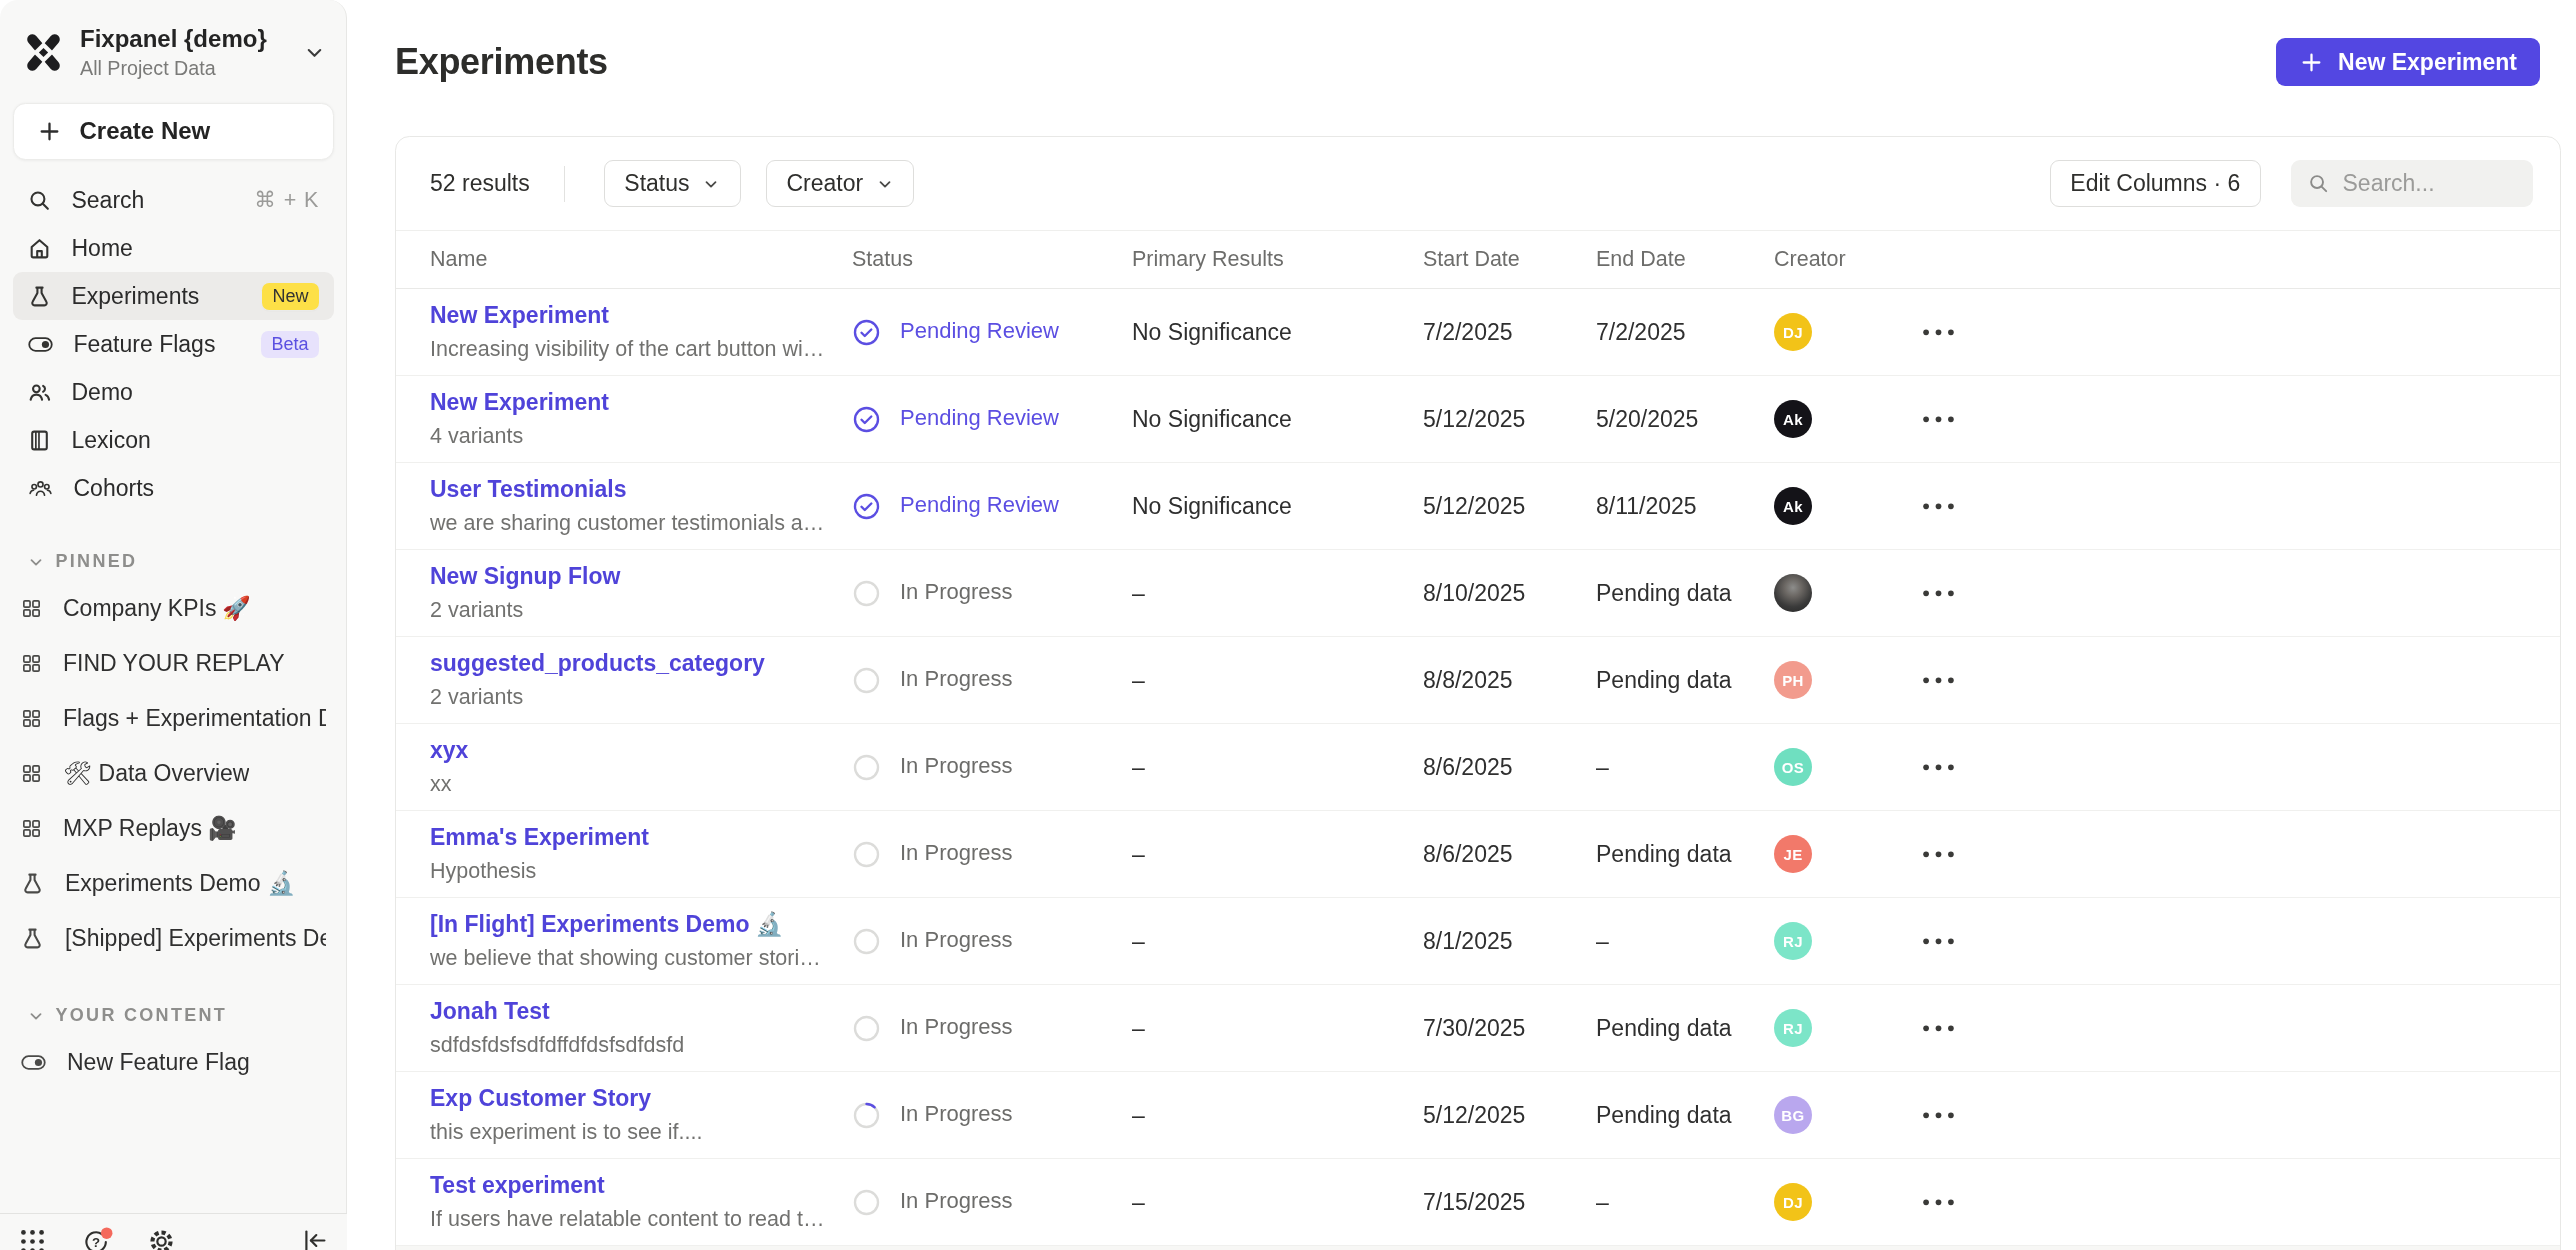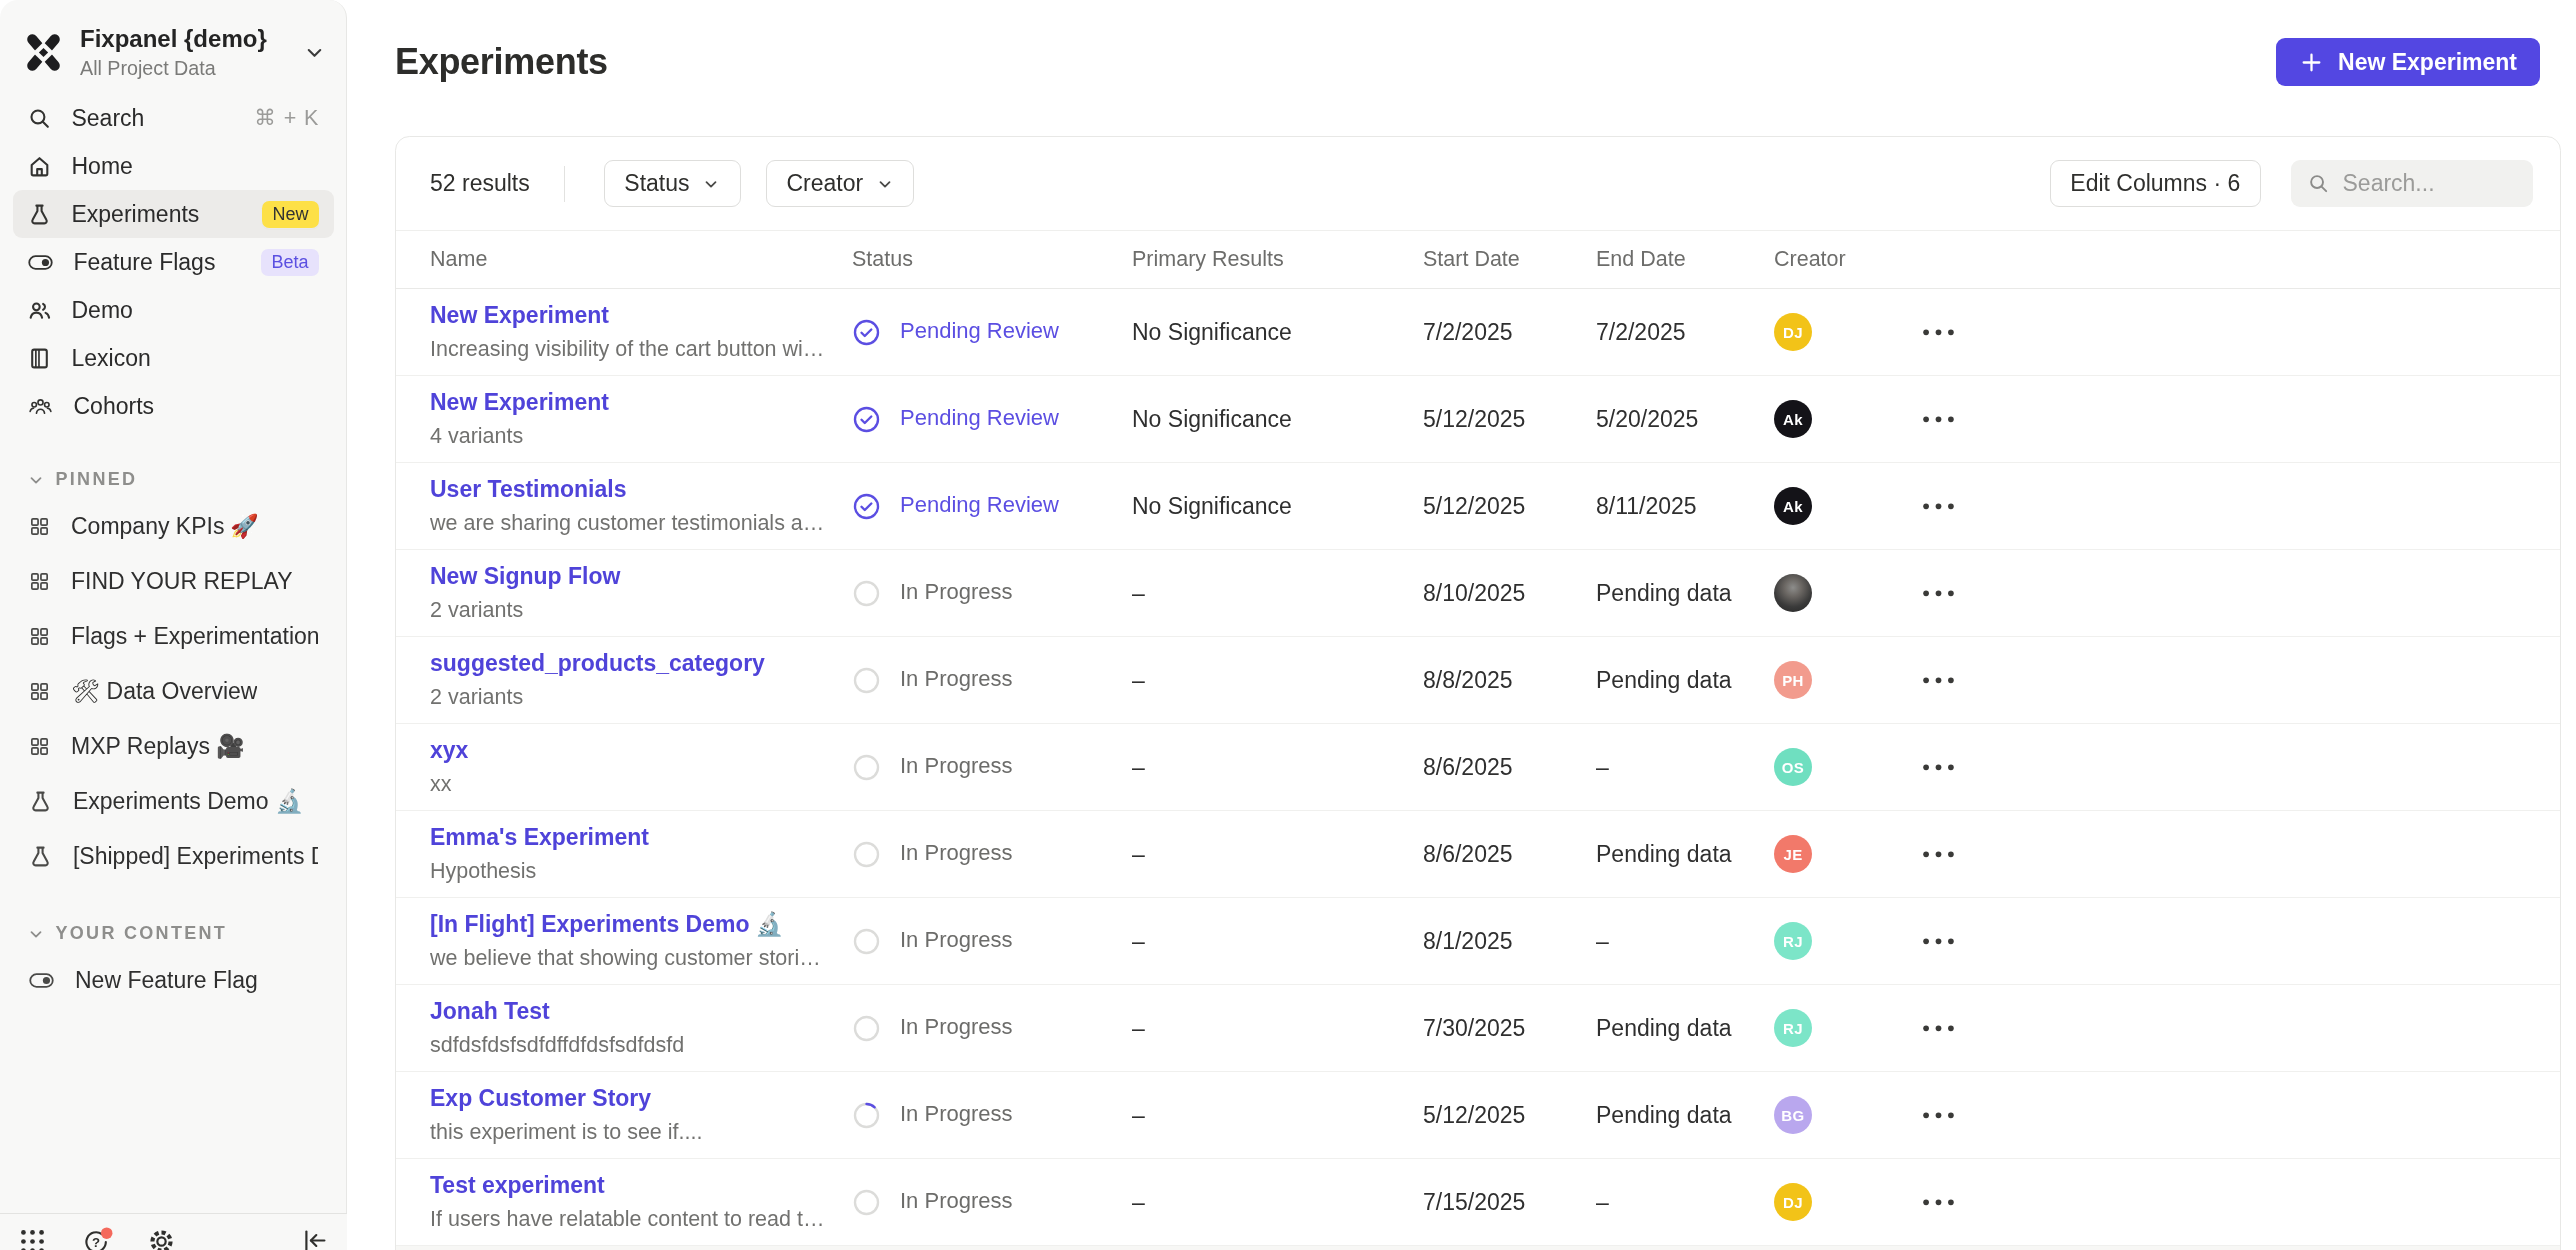--- a/index.html
+++ b/index.html
@@ -20,21 +20,21 @@
   .nav-item { display:flex; align-items:center; height:48px; padding:0 14.3px; border-radius:9px; font-size:23px; color:#2b2b2b; gap:19.7px; cursor:pointer; }
   .nav-item.active { background:#ecebe9; }
   .nav-icon { color:#333331; }
   .nav-item .right { margin-left:auto; }
   .shortcut { color:#9b9b99; font-size:21.5px; letter-spacing:0.9px; }
   .badge { border-radius:7.2px; padding:4.5px 10.7px; font-size:18px; line-height:1; }
   .badge-new { background:#fde047; color:#333; box-shadow:0 0 0 0.9px #ebebe9, 0 0.9px 1.8px rgba(0,0,0,.05); }
   .badge-beta { background:#e7e2fc; color:#5b50e1; }
   .section-header { display:flex; align-items:center; gap:10.7px; color:#8e8e8c; font-size:18px; font-weight:700; letter-spacing:2.3px; padding:0 14.3px; margin:39px 12.5px 9px; }
   .section-header .chev { color:#8e8e8c; }
-  .pin-list { padding:0 14px; }
+  .pin-list { padding:0 6px; }
   .pin-item { display:flex; align-items:center; gap:19.7px; height:55px; padding:0 14.3px; font-size:23px; color:#38383
 
 6; border-radius:9px; cursor:pointer; white-space:nowrap; overflow:hidden; }
   .pin-item .nav-icon { color:#4a4a48; flex:0 0 auto; }
   .pin-label { overflow:hidden; text-overflow:clip; white-space:nowrap; }
   .bottom-bar { position:absolute; left:0; top:1213px; width:347px; height:54px; border-top:0.9px solid #e3e3e1; display:flex; align-items:flex-start; gap:34px; padding:12.5px 18px 0 18px; background:#f8f8f7; }
   .fb-icon { color:#2f2f2d; cursor:pointer; }
   .fb-icon.collapse { margin-left:auto; }
 
   
@@ -95,20 +95,28 @@
         <div class="project-name">Fixpanel {demo}</div>
         <div class="project-sub">All Project Data</div>
       </div>
       <span class="chev">
           <svg width="23" height="23" viewBox="0 0 24 24" fill="none">
             <path d="M6 9.5l6 6 6-6" stroke="currentColor" stroke-width="2.2" stroke-linecap="round" stroke-linejoin="round"></path>
           </svg>
         </span>
     </div>
 
+    <div class="create-new">
+      <span class="plus">
+          <svg width="25" height="25" viewBox="0 0 24 24" fill="none">
+            <path d="M12 4.5v15M4.5 12h15" stroke="currentColor" stroke-width="2.2" stroke-linecap="round"></path>
+          </svg>
+        </span>
+      <span>Create New</span>
+    </div>
 
     <nav class="nav">
 
     <div class="nav-item">
           <span class="nav-icon">
             <svg width="25" height="25" viewBox="0 0 24 24" fill="none">
               <circle cx="10.5" cy="10.5" r="6.2" stroke="currentColor" stroke-width="2"></circle>
               <path d="M15.2 15.2L20 20" stroke="currentColor" stroke-width="2" stroke-linecap="round"></path>
             </svg>
           </span>

